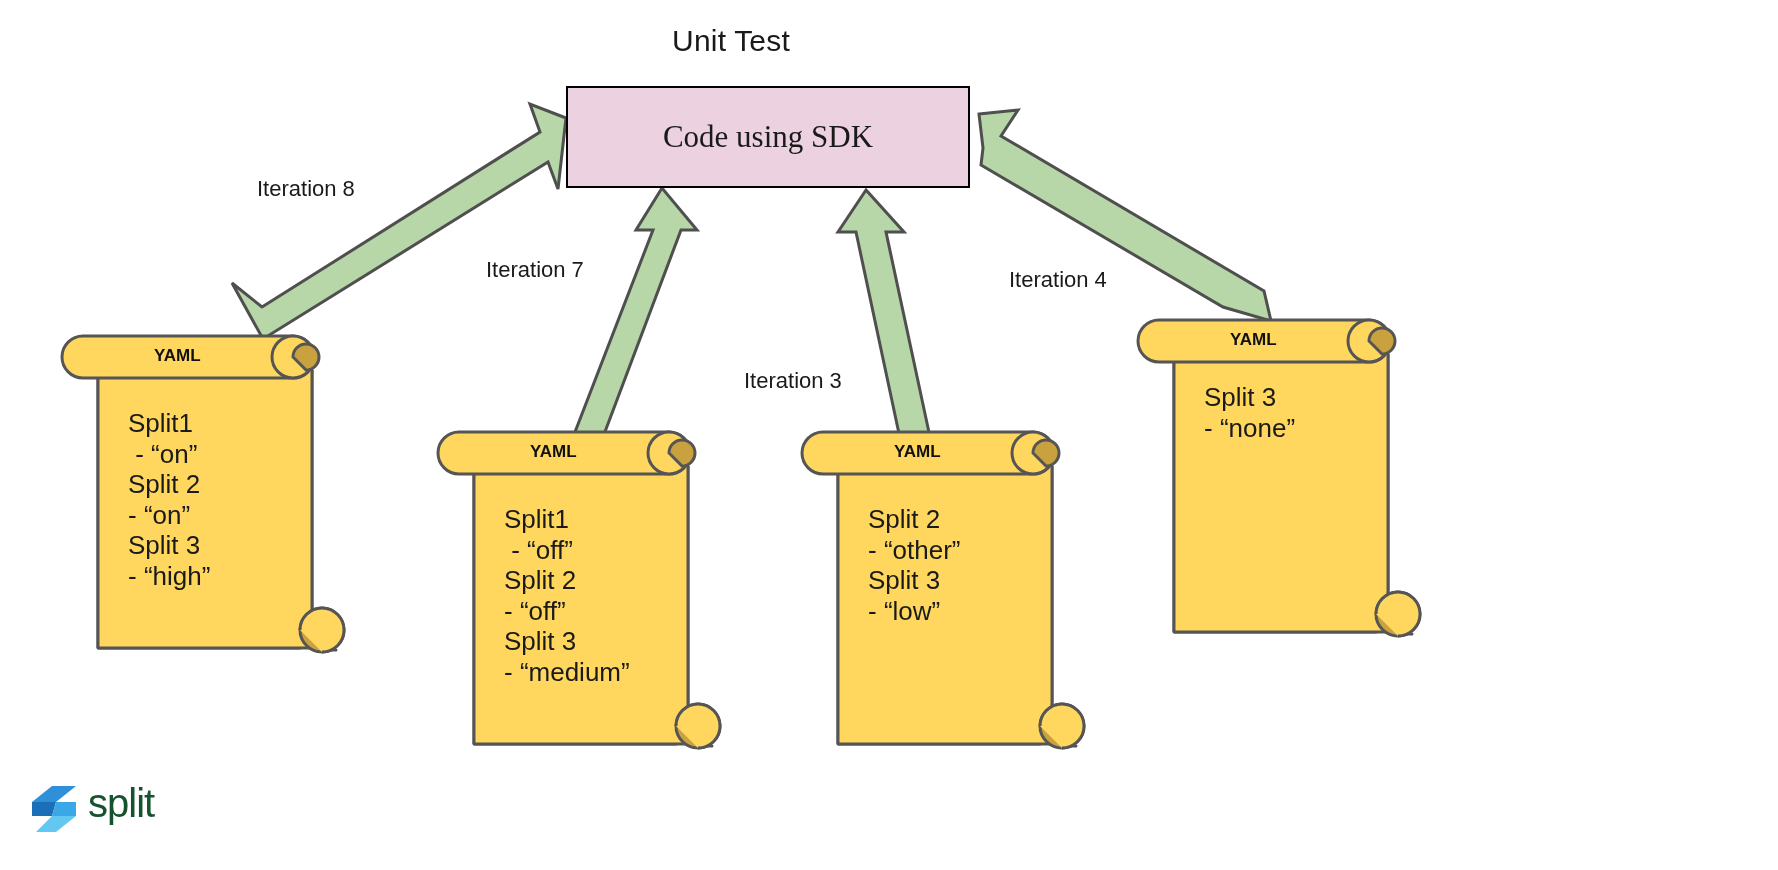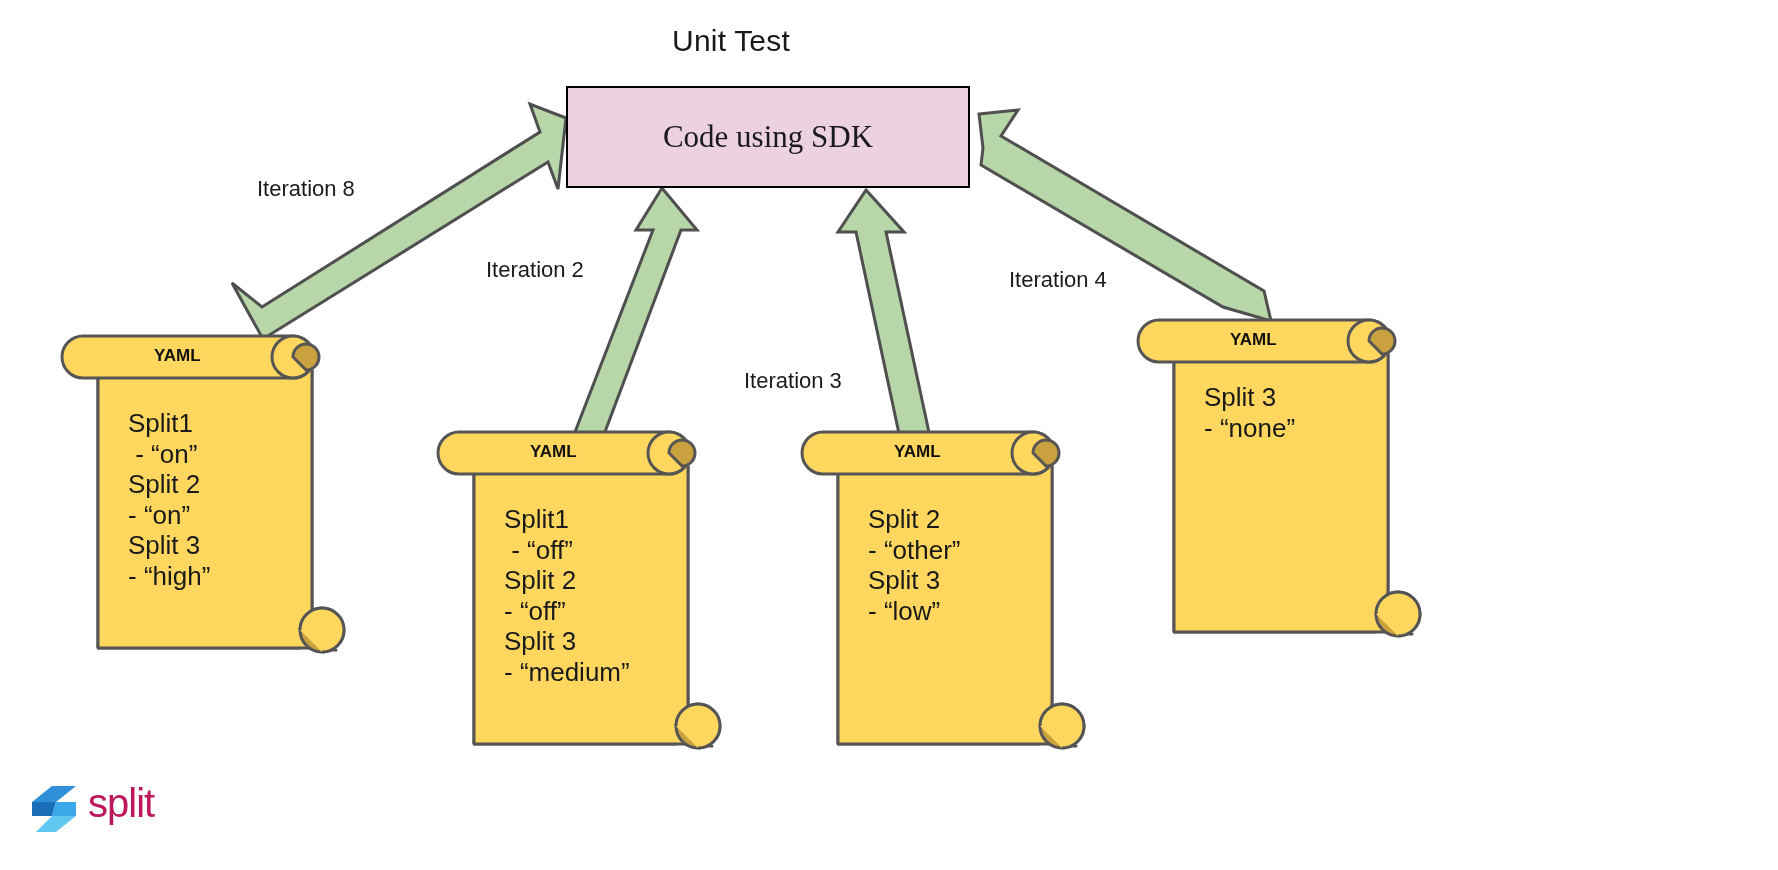--- a/index.html
+++ b/index.html
@@ -63,21 +63,21 @@
     z-index:4;white-space:nowrap;
   }
 
   
   .logo{
     position:absolute;left:30px;top:782px;
     width:150px;height:56px;
   }
   .logo .wordmark{
     position:absolute;left:58px;top:-1px;
-    font-size:40px;color:#be185d;
+    font-size:40px;color:#14532d;
     font-family:"Liberation Sans", sans-serif;
     letter-spacing:-1px;
   }
 </style>
 </head>
 <body>
 
 <div id="stage">
 
   <div class="title">Unit Test</div>
@@ -99,21 +99,21 @@
     <g>
       <polygon points="979,114 1018,110 1001,136 1264,291 1271,321 1223,307 981,165 983,148" fill="#b7d7a8" stroke="#4f4f4f" stroke-width="3" stroke-linejoin="miter"></polygon>
     </g>
   </svg>
 
   <div class="sdk-box">
     <span>Code using SDK</span>
   </div>
 
   <div class="iter-label iter1">Iteration 8</div>
-  <div class="iter-label iter2">Iteration 2</div>
+  <div class="iter-label iter2">Iteration 7</div>
   <div class="iter-label iter3">Iteration 3</div>
   <div class="iter-label iter4">Iteration 4</div>
 
   <div class="scroll" style="left:60px;top:330px;width:300px;height:330px;">
     <svg class="sv" width="300" height="330" viewBox="0 0 300 330" xmlns="http://www.w3.org/2000/svg">
 
       <path d="M38 40 H252 V296 Q252 320 276 320 H265 Q240 320 240 296 V318 H38 Z" fill="#ffd75e" stroke="#555555" stroke-width="3" stroke-linejoin="round"></path>
       <rect x="38" y="40" width="214" height="278" fill="#ffd75e" stroke="none"></rect>
       <line x1="38" y1="40" x2="38" y2="318" stroke="#555555" stroke-width="3"></line>
       <line x1="252" y1="40" x2="252" y2="296" stroke="#555555" stroke-width="3"></line>

